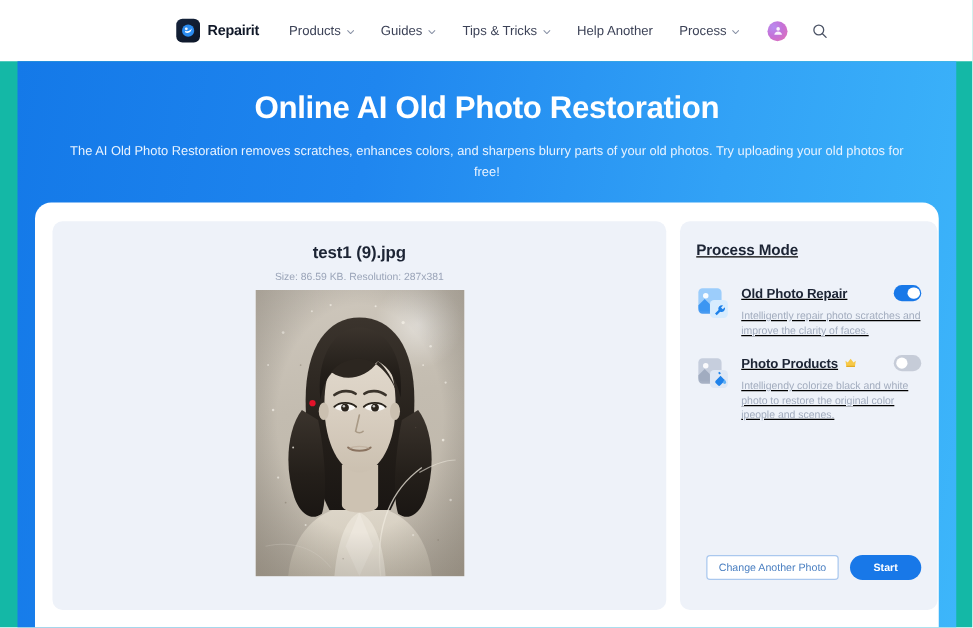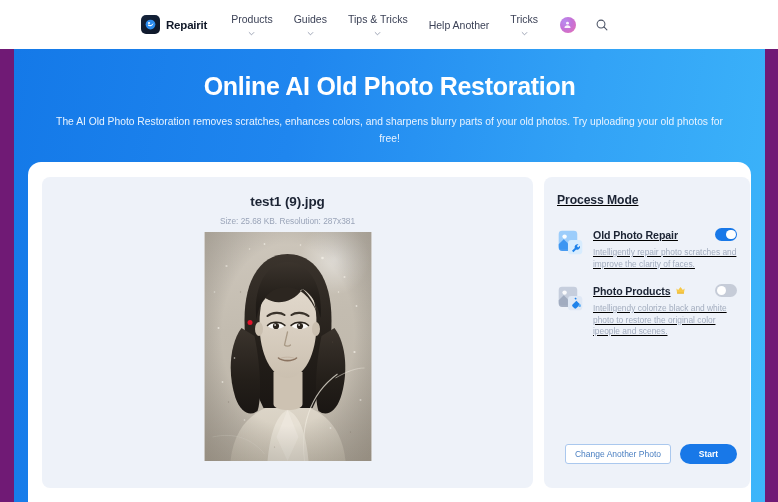--- a/index.html
+++ b/index.html
@@ -9,21 +9,21 @@
     height: 502px;
     overflow: hidden;
     background: #ffffff;
     font-family: "Liberation Sans", sans-serif;
   }
 
   .page {
     position: relative;
     width: 778px;
     height: 502px;
-    background: #701a75;
+    background: #14b8a6;
   }
 
   
   .navbar {
     position: absolute;
     top: 0; left: 0;
     width: 778px;
     height: 49px;
     background: #ffffff;
     display: flex;
@@ -61,21 +61,20 @@
     gap: 21px;
   }
   .nav-item {
     display: flex;
     align-items: center;
     gap: 4px;
     font-size: 10.5px;
     color: #3c4257;
     white-space: nowrap;
     cursor: pointer;
-    flex-direction: column;
   }
   .caret {
     width: 7px; height: 7px;
     flex: none;
     position: relative;
     top: 1px;
   }
   .caret svg { display: block; }
 
   .nav-right {
@@ -372,21 +371,21 @@
               <path d="M2 4.3l4 4 4-4" stroke="#8891a5" stroke-width="1.4" fill="none" stroke-linecap="round" stroke-linejoin="round"></path>
             </svg>
         </span>
       </div>
 
       <div class="nav-item">
         <span>Help Another</span>
       </div>
 
       <div class="nav-item">
-        <span>Tricks</span>
+        <span>Process</span>
         <span class="caret">
           <svg width="7" height="7" viewBox="0 0 12 12">
               <path d="M2 4.3l4 4 4-4" stroke="#8891a5" stroke-width="1.4" fill="none" stroke-linecap="round" stroke-linejoin="round"></path>
             </svg>
         </span>
       </div>
 
     </div>
 
     <div class="nav-right">
@@ -409,21 +408,21 @@
   <div class="hero">
 
     <div class="hero-title">Online AI Old Photo Restoration</div>
     <div class="hero-sub">The AI Old Photo Restoration removes scratches, enhances colors, and sharpens blurry parts of your old photos. Try uploading your old photos for free!</div>
 
     <div class="card">
 
       <div class="panel panel-left">
 
         <div class="file-name">test1 (9).jpg</div>
-        <div class="file-meta">Size: 25.68 KB. Resolution: 287x381</div>
+        <div class="file-meta">Size: 86.59 KB. Resolution: 287x381</div>
 
         <div class="photo-wrap">
           <div class="photo">
             <svg viewBox="0 0 167 229" preserveAspectRatio="none">
               <defs>
                 <linearGradient id="hairg" x1="0" y1="0" x2="0" y2="1">
                   <stop offset="0%" stop-color="#3b342d"></stop>
                   <stop offset="60%" stop-color="#241f1a"></stop>
                   <stop offset="100%" stop-color="#1a1613"></stop>
                 </linearGradient>

